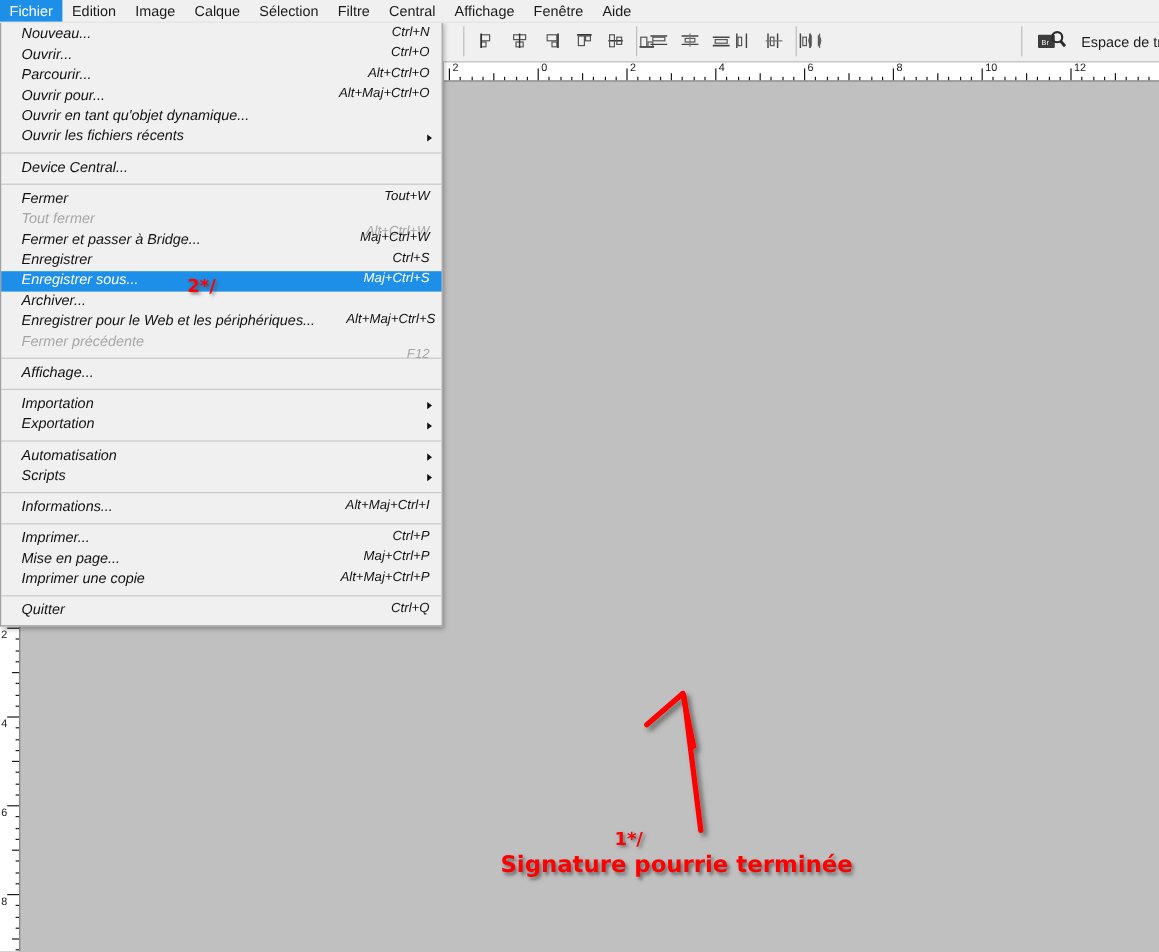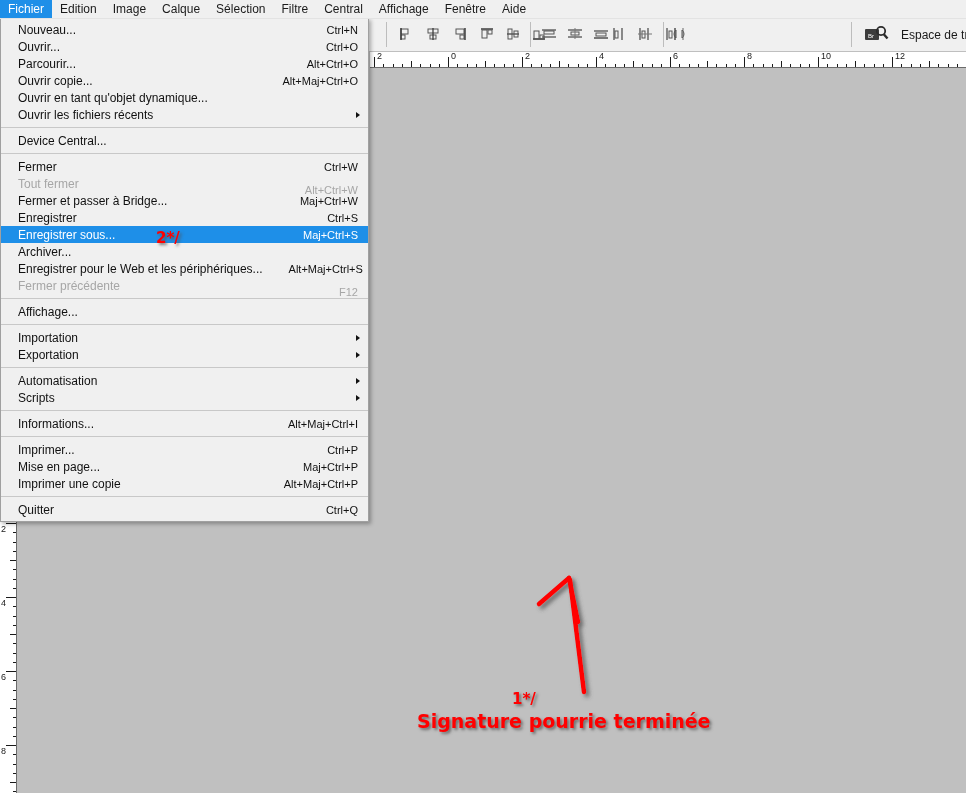--- a/index.html
+++ b/index.html
@@ -148,24 +148,24 @@
   .dropdown{
     position:absolute;left:0px;top:18px;width:367px;
     background:#f0f0f0;
     border:1px solid #a0a0a0;border-top:none;
     box-shadow:2px 2px 4px rgba(0,0,0,.30);
     z-index:35;
     padding:3px 0 3px 0;
   }
   .mi{
     position:relative;height:17px;
-    display:flex;align-items:center;
+    display:flex;align-items:flex-start;
     padding:0 10px 0 17px;
     font-size:12px;color:#111;
-    cursor:default;white-space:nowrap;
+    cursor:default;white-space:nowrap;font-style:italic;
   }
   .mi.disabled{color:#a6a6a6;}
   .mi.selected{background:#1e8fe8;color:#ffffff;}
   .mi .label{flex:0 0 auto;}
   .mi .accel{margin-left:auto;font-size:11px;color:#111;padding-left:26px;}
   .mi.disabled .accel{color:#a6a6a6;margin-top:12px;}
   .mi.selected .accel{color:#ffffff;}
   .mi .arrow{
     position:absolute;right:8px;top:50%;transform:translateY(-50%);
     width:0;height:0;border-left:4px solid #111;
@@ -459,42 +459,42 @@
       </div>
       <div class="mi">
         <span class="label">Ouvrir...</span>
         <span class="accel">Ctrl+O</span>
       </div>
       <div class="mi">
         <span class="label">Parcourir...</span>
         <span class="accel">Alt+Ctrl+O</span>
       </div>
       <div class="mi">
-        <span class="label">Ouvrir copie...</span>
+        <span class="label">Ouvrir pour...</span>
         <span class="accel">Alt+Maj+Ctrl+O</span>
       </div>
       <div class="mi">
         <span class="label">Ouvrir en tant qu'objet dynamique...</span>
       </div>
       <div class="mi">
         <span class="label">Ouvrir les fichiers récents</span>
         <span class="arrow"></span>
       </div>
       <div class="msep-wrap">
         <div></div>
       </div>
       <div class="mi">
         <span class="label">Device Central...</span>
       </div>
       <div class="msep-wrap">
         <div></div>
       </div>
       <div class="mi">
         <span class="label">Fermer</span>
-        <span class="accel">Ctrl+W</span>
+        <span class="accel">Tout+W</span>
       </div>
       <div class="mi disabled">
         <span class="label">Tout fermer</span>
         <span class="accel">Alt+Ctrl+W</span>
       </div>
       <div class="mi">
         <span class="label">Fermer et passer à Bridge...</span>
         <span class="accel">Maj+Ctrl+W</span>
       </div>
       <div class="mi">

